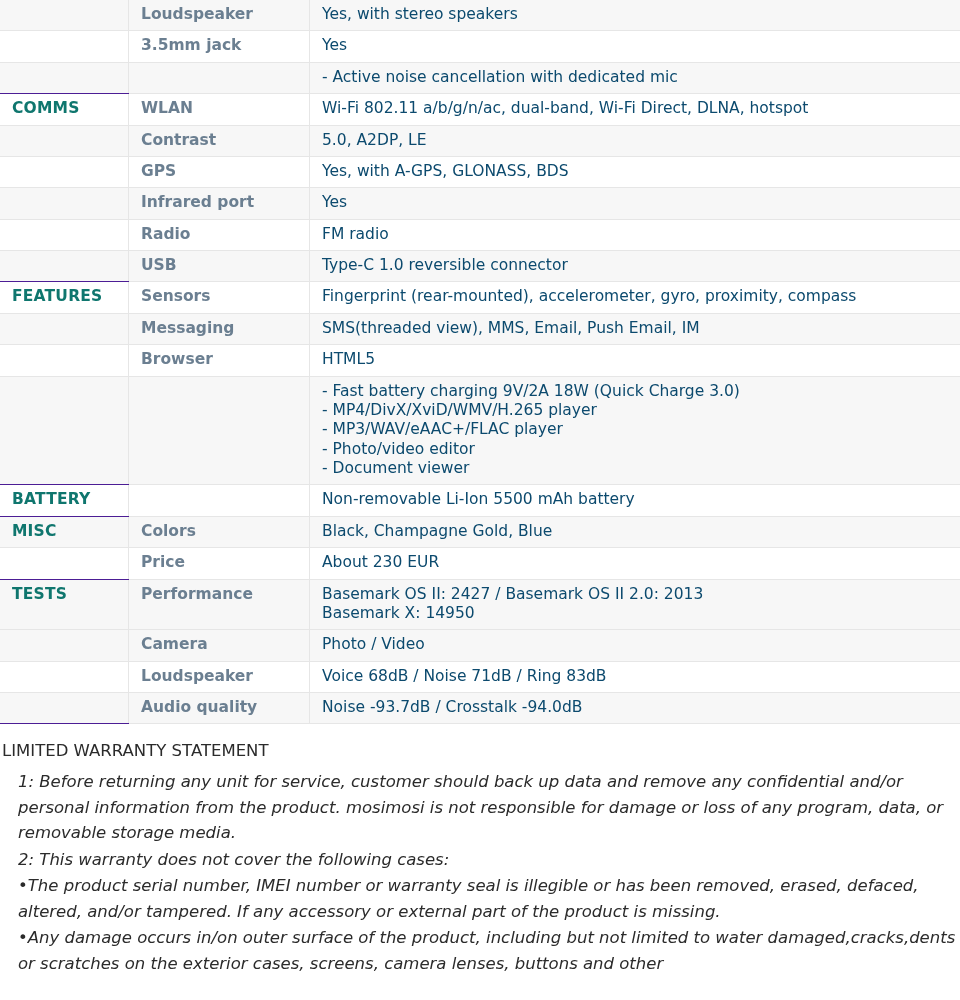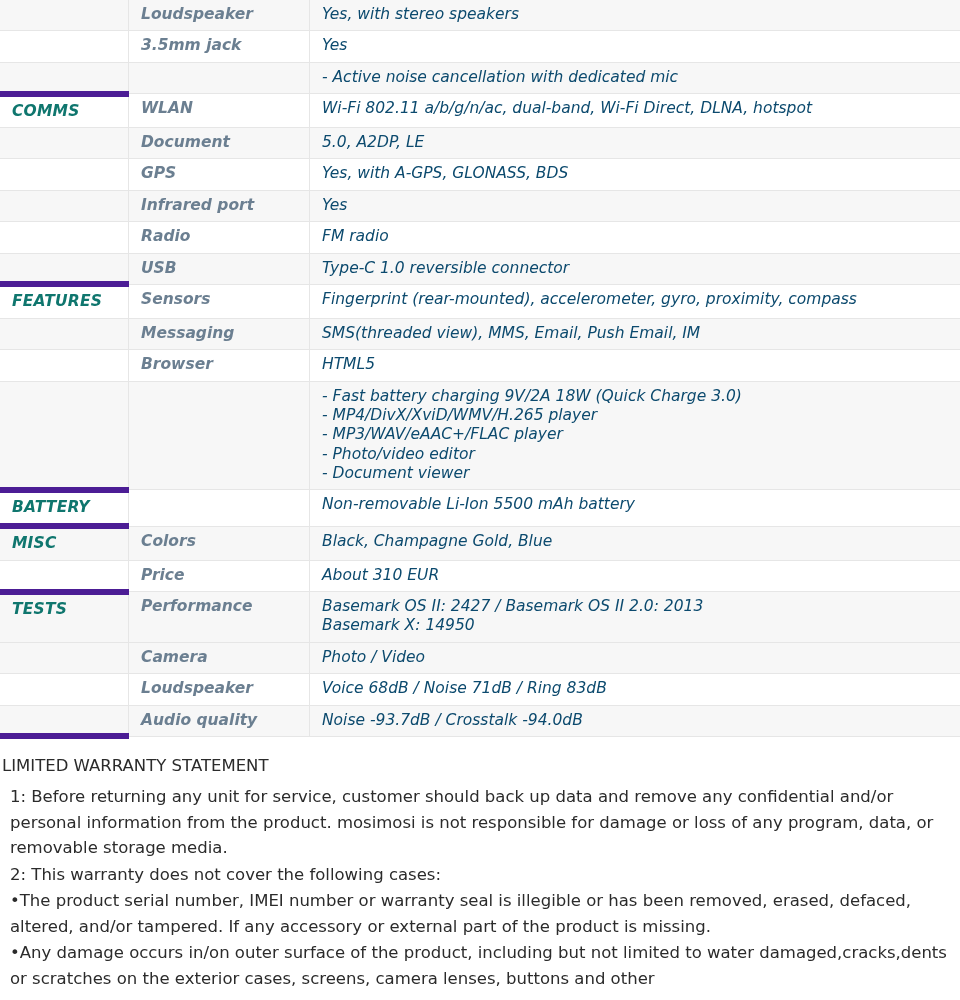--- a/index.html
+++ b/index.html
@@ -15,41 +15,40 @@
     overflow: hidden;
   }
   .page {
     width: 960px;
     position: relative;
   }
   table.spec {
     border-collapse: collapse;
     width: 960px;
     table-layout: fixed;
-    font-style: italic;
   }
   table.spec td {
     vertical-align: top;
     padding: 5px 8px 6px 12px;
     border-bottom: 1px solid #e6e6e6;
     font-size: 15.5px;
     line-height: 1.25;
   }
   td.cat {
     width: 108px;
     color: #0f766e;
     font-weight: bold;
     font-size: 17px;
     letter-spacing: 0.2px;
     border-bottom: none;
     padding-left: 8px;
     padding-top: 7px;
   }
   td.cat.sep {
-    border-bottom: 6px solid #4c1d95;
+    border-bottom: 1px solid #4c1d95;
     margin-top: 23px;
   }
   td.key {
     width: 160px;
     color: #6b7f91;
     font-weight: bold;
     font-size: 15.5px;
     padding-left: 13px;
   }
   td.val {
@@ -68,21 +67,22 @@
     padding: 14px 2px 0 2px;
     font-size: 16.5px;
     color: #2b2b2b;
     line-height: 1.55;
     font-family: "DejaVu Sans", sans-serif;
   }
   .warranty .title {
     margin-bottom: 5px;
   }
   .warranty p {
-    margin: 0 0 1px 8px;
+    margin: 0 0 1px 16px;
+    font-style: italic;
   }
 </style>
 </head>
 <body>
 
 <div class="page">
 
   <table class="spec">
     <tbody>
         <tr class="shade">
@@ -100,21 +100,21 @@
           <td class="key vline"></td>
           <td class="val vline multiline">- Active noise cancellation with dedicated mic</td>
         </tr>
         <tr>
           <td class="cat">COMMS</td>
           <td class="key vline">WLAN</td>
           <td class="val vline multiline">Wi-Fi 802.11 a/b/g/n/ac, dual-band, Wi-Fi Direct, DLNA, hotspot</td>
         </tr>
         <tr class="shade">
           <td class="cat"></td>
-          <td class="key vline">Document</td>
+          <td class="key vline">Contrast</td>
           <td class="val vline multiline">5.0, A2DP, LE</td>
         </tr>
         <tr>
           <td class="cat"></td>
           <td class="key vline">GPS</td>
           <td class="val vline multiline">Yes, with A-GPS, GLONASS, BDS</td>
         </tr>
         <tr class="shade">
           <td class="cat"></td>
           <td class="key vline">Infrared port</td>
@@ -160,21 +160,21 @@
           <td class="val vline multiline">Non-removable Li-Ion 5500 mAh battery</td>
         </tr>
         <tr class="shade">
           <td class="cat">MISC</td>
           <td class="key vline">Colors</td>
           <td class="val vline multiline">Black, Champagne Gold, Blue</td>
         </tr>
         <tr>
           <td class="cat sep"></td>
           <td class="key vline">Price</td>
-          <td class="val vline multiline">About 310 EUR</td>
+          <td class="val vline multiline">About 230 EUR</td>
         </tr>
         <tr class="shade">
           <td class="cat">TESTS</td>
           <td class="key vline">Performance</td>
           <td class="val vline multiline">Basemark OS II: 2427 / Basemark OS II 2.0: 2013
 Basemark X: 14950</td>
         </tr>
         <tr class="shade">
           <td class="cat"></td>
           <td class="key vline">Camera</td>

